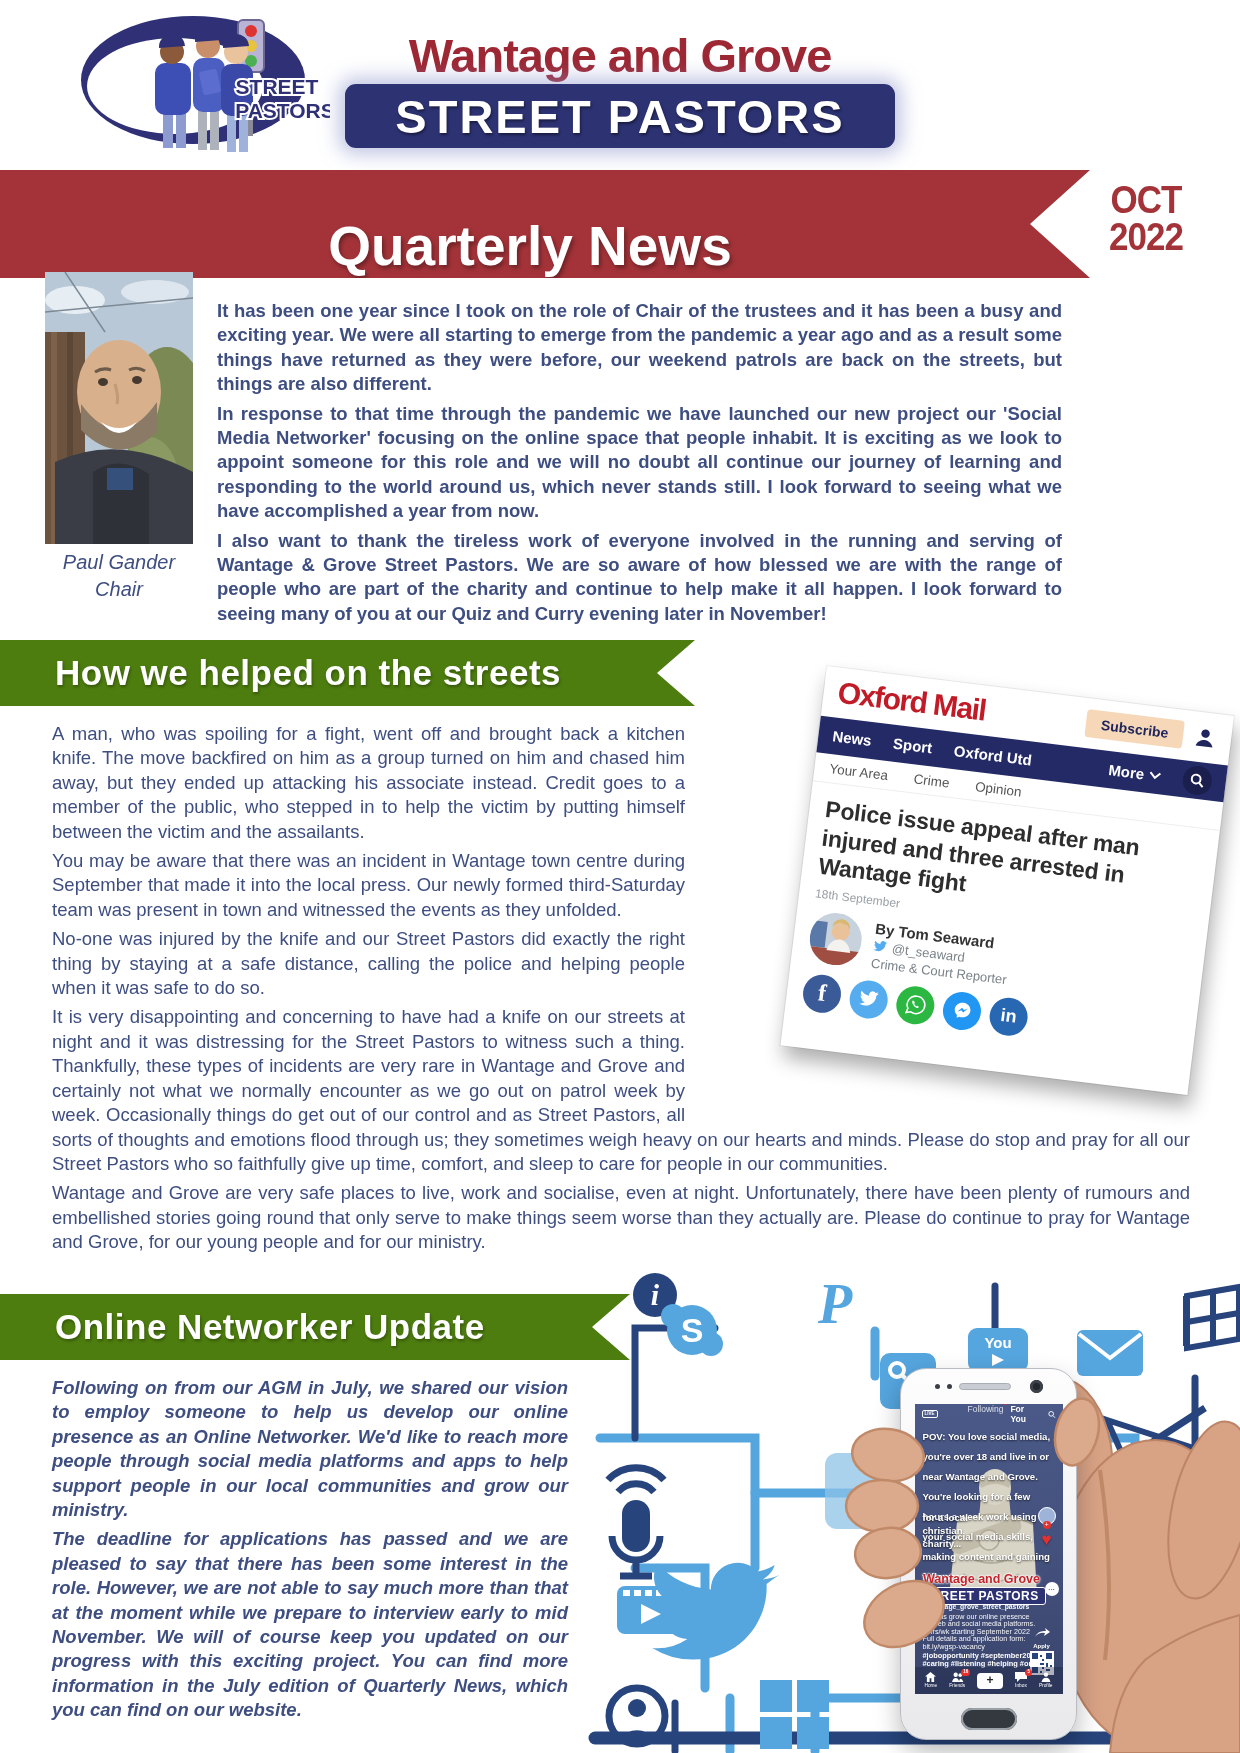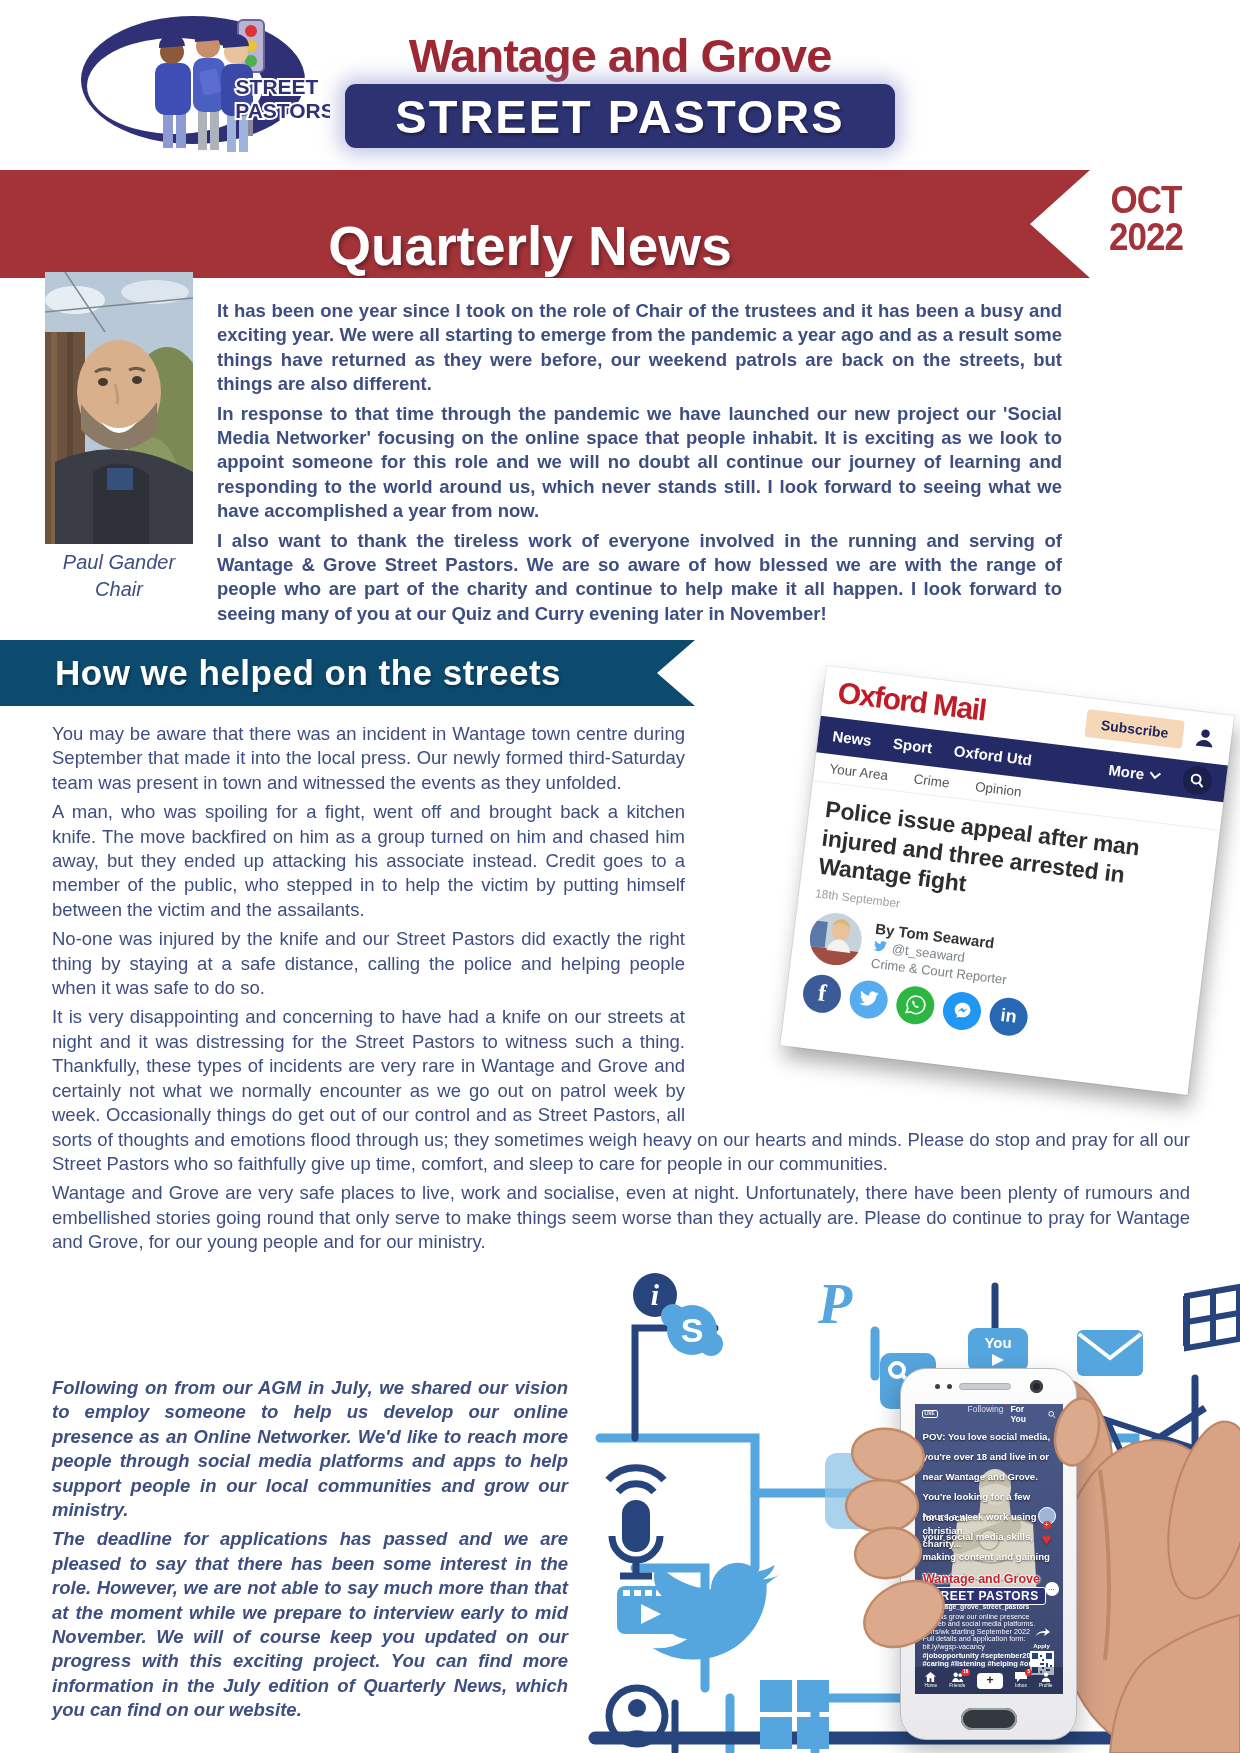--- a/index.html
+++ b/index.html
@@ -35,21 +35,21 @@
   .banner-quarterly span{
     color:#fff; font-size:55px; font-weight:bold; letter-spacing:0;
     text-shadow:2px 3px 4px rgba(0,0,0,.35); padding-right:30px;
   }
   .issue-date{
     position:absolute; left:1092px; top:182px; width:108px; text-align:center;
     color:#A33339; font-weight:bold; font-size:38px; line-height:37px; letter-spacing:-1px;
     transform:scaleX(.92);
   }
   .ribbon{
-    position:absolute; left:0; background:#0c4a6e; color:#fff; font-weight:bold;
+    position:absolute; left:0; background:#4d7c0f; color:#fff; font-weight:bold;
     display:flex; align-items:center;
     clip-path:polygon(0 0,100% 0,calc(100% - 38px) 50%,100% 100%,0 100%);
   }
   .ribbon span{ font-size:35px; padding-left:55px; text-shadow:1px 2px 3px rgba(0,0,0,.3); letter-spacing:.5px;}
   .ribbon-how{ top:640px; width:695px; height:66px; }
   .ribbon-online{ top:1294px; width:630px; height:66px; }
   
   .bodytext p{
     color:#3E4E80; font-size:18.5px; line-height:24.4px; text-align:justify;
     margin-bottom:5px;
@@ -258,22 +258,22 @@
     <p>It has been one year since I took on the role of Chair of the trustees and it has been a busy and exciting year. We were all starting to emerge from the pandemic a year ago and as a result some things have returned as they were before, our weekend patrols are back on the streets, but things are also different.</p>
     <p>In response to that time through the pandemic we have launched our new project our 'Social Media Networker' focusing on the online space that people inhabit. It is exciting as we look to appoint someone for this role and we will no doubt all continue our journey of learning and responding to the world around us, which never stands still. I look forward to seeing what we have accomplished a year from now.</p>
     <p>I also want to thank the tireless work of everyone involved in the running and serving of Wantage &amp; Grove Street Pastors. We are so aware of how blessed we are with the range of people who are part of the charity and continue to help make it all happen. I look forward to seeing many of you at our Quiz and Curry evening later in November!</p>
   </div>
 
   <div class="ribbon ribbon-how">
     <span>How we helped on the streets</span>
   </div>
   <div class="streets-text bodytext">
     <div class="card-spacer"></div>
+    <p>A man, who was spoiling for a fight, went off and brought back a kitchen knife. The move backfired on him as a group turned on him and chased him away, but they ended up attacking his associate instead. Credit goes to a member of the public, who stepped in to help the victim by putting himself between the victim and the assailants.</p>
     <p>You may be aware that there was an incident in Wantage town centre during September that made it into the local press. Our newly formed third-Saturday team was present in town and witnessed the events as they unfolded.</p>
-    <p>A man, who was spoiling for a fight, went off and brought back a kitchen knife. The move backfired on him as a group turned on him and chased him away, but they ended up attacking his associate instead. Credit goes to a member of the public, who stepped in to help the victim by putting himself between the victim and the assailants.</p>
     <p>No-one was injured by the knife and our Street Pastors did exactly the right thing by staying at a safe distance, calling the police and helping people when it was safe to do so.</p>
     <p>It is very disappointing and concerning to have had a knife on our streets at night and it was distressing for the Street Pastors to witness such a thing. Thankfully, these types of incidents are very rare in Wantage and Grove and certainly not what we normally encounter as we go out on patrol week by week. Occasionally things do get out of our control and as Street Pastors, all sorts of thoughts and emotions flood through us; they sometimes weigh heavy on our hearts and minds. Please do stop and pray for all our Street Pastors who so faithfully give up time, comfort, and sleep to care for people in our communities.</p>
     <p>Wantage and Grove are very safe places to live, work and socialise, even at night. Unfortunately, there have been plenty of rumours and embellished stories going round that only serve to make things seem worse than they actually are. Please do continue to pray for Wantage and Grove, for our young people and for our ministry.</p>
   </div>
 
   <div class="oxford-card">
     <div class="om-top">
       <div class="om-logo">Oxford Mail</div>
       <div class="om-topright">
         <div class="om-subscribe">Subscribe</div>
@@ -353,20 +353,23 @@
         <svg width="21" height="21" viewBox="0 0 24 24">
             <path d="M12 3C7 3 3 6.7 3 11.3c0 2.6 1.3 4.9 3.3 6.4V21l3-1.7c.9.2 1.8.4 2.7.4 5 0 9-3.7 9-8.3S17 3 12 3zm1 11.2-2.3-2.4L6.2 14l4.9-5.2 2.4 2.4L17.8 9l-4.8 5.2z" fill="#fff"></path>
           </svg>
       </div>
       <div class="sc sc-li">
           <span>in</span>
         </div>
     </div>
   </div>
 
+  <div class="ribbon ribbon-online">
+    <span>Online Networker Update</span>
+  </div>
   <div class="online-text bodytext">
     <p>Following on from our AGM in July, we shared our vision to employ someone to help us develop our online presence as an Online Networker. We'd like to reach more people through social media platforms and apps to help support people in our local communities and grow our ministry.</p>
     <p>The deadline for applications has passed and we are pleased to say that there has been some interest in the role. However, we are not able to say much more than that at the moment while we prepare to interview early to mid November. We will of course keep you updated on our progress with this exciting project. You can find more information in the July edition of Quarterly News, which you can find on our website.</p>
   </div>
 
   <svg class="collage" viewBox="0 0 665 485">
 
     <g stroke="#55A5DE" stroke-width="9" fill="none" stroke-linecap="round">
       <path d="M25 170 H180 V300"></path>
       <path d="M180 225 H330"></path>

